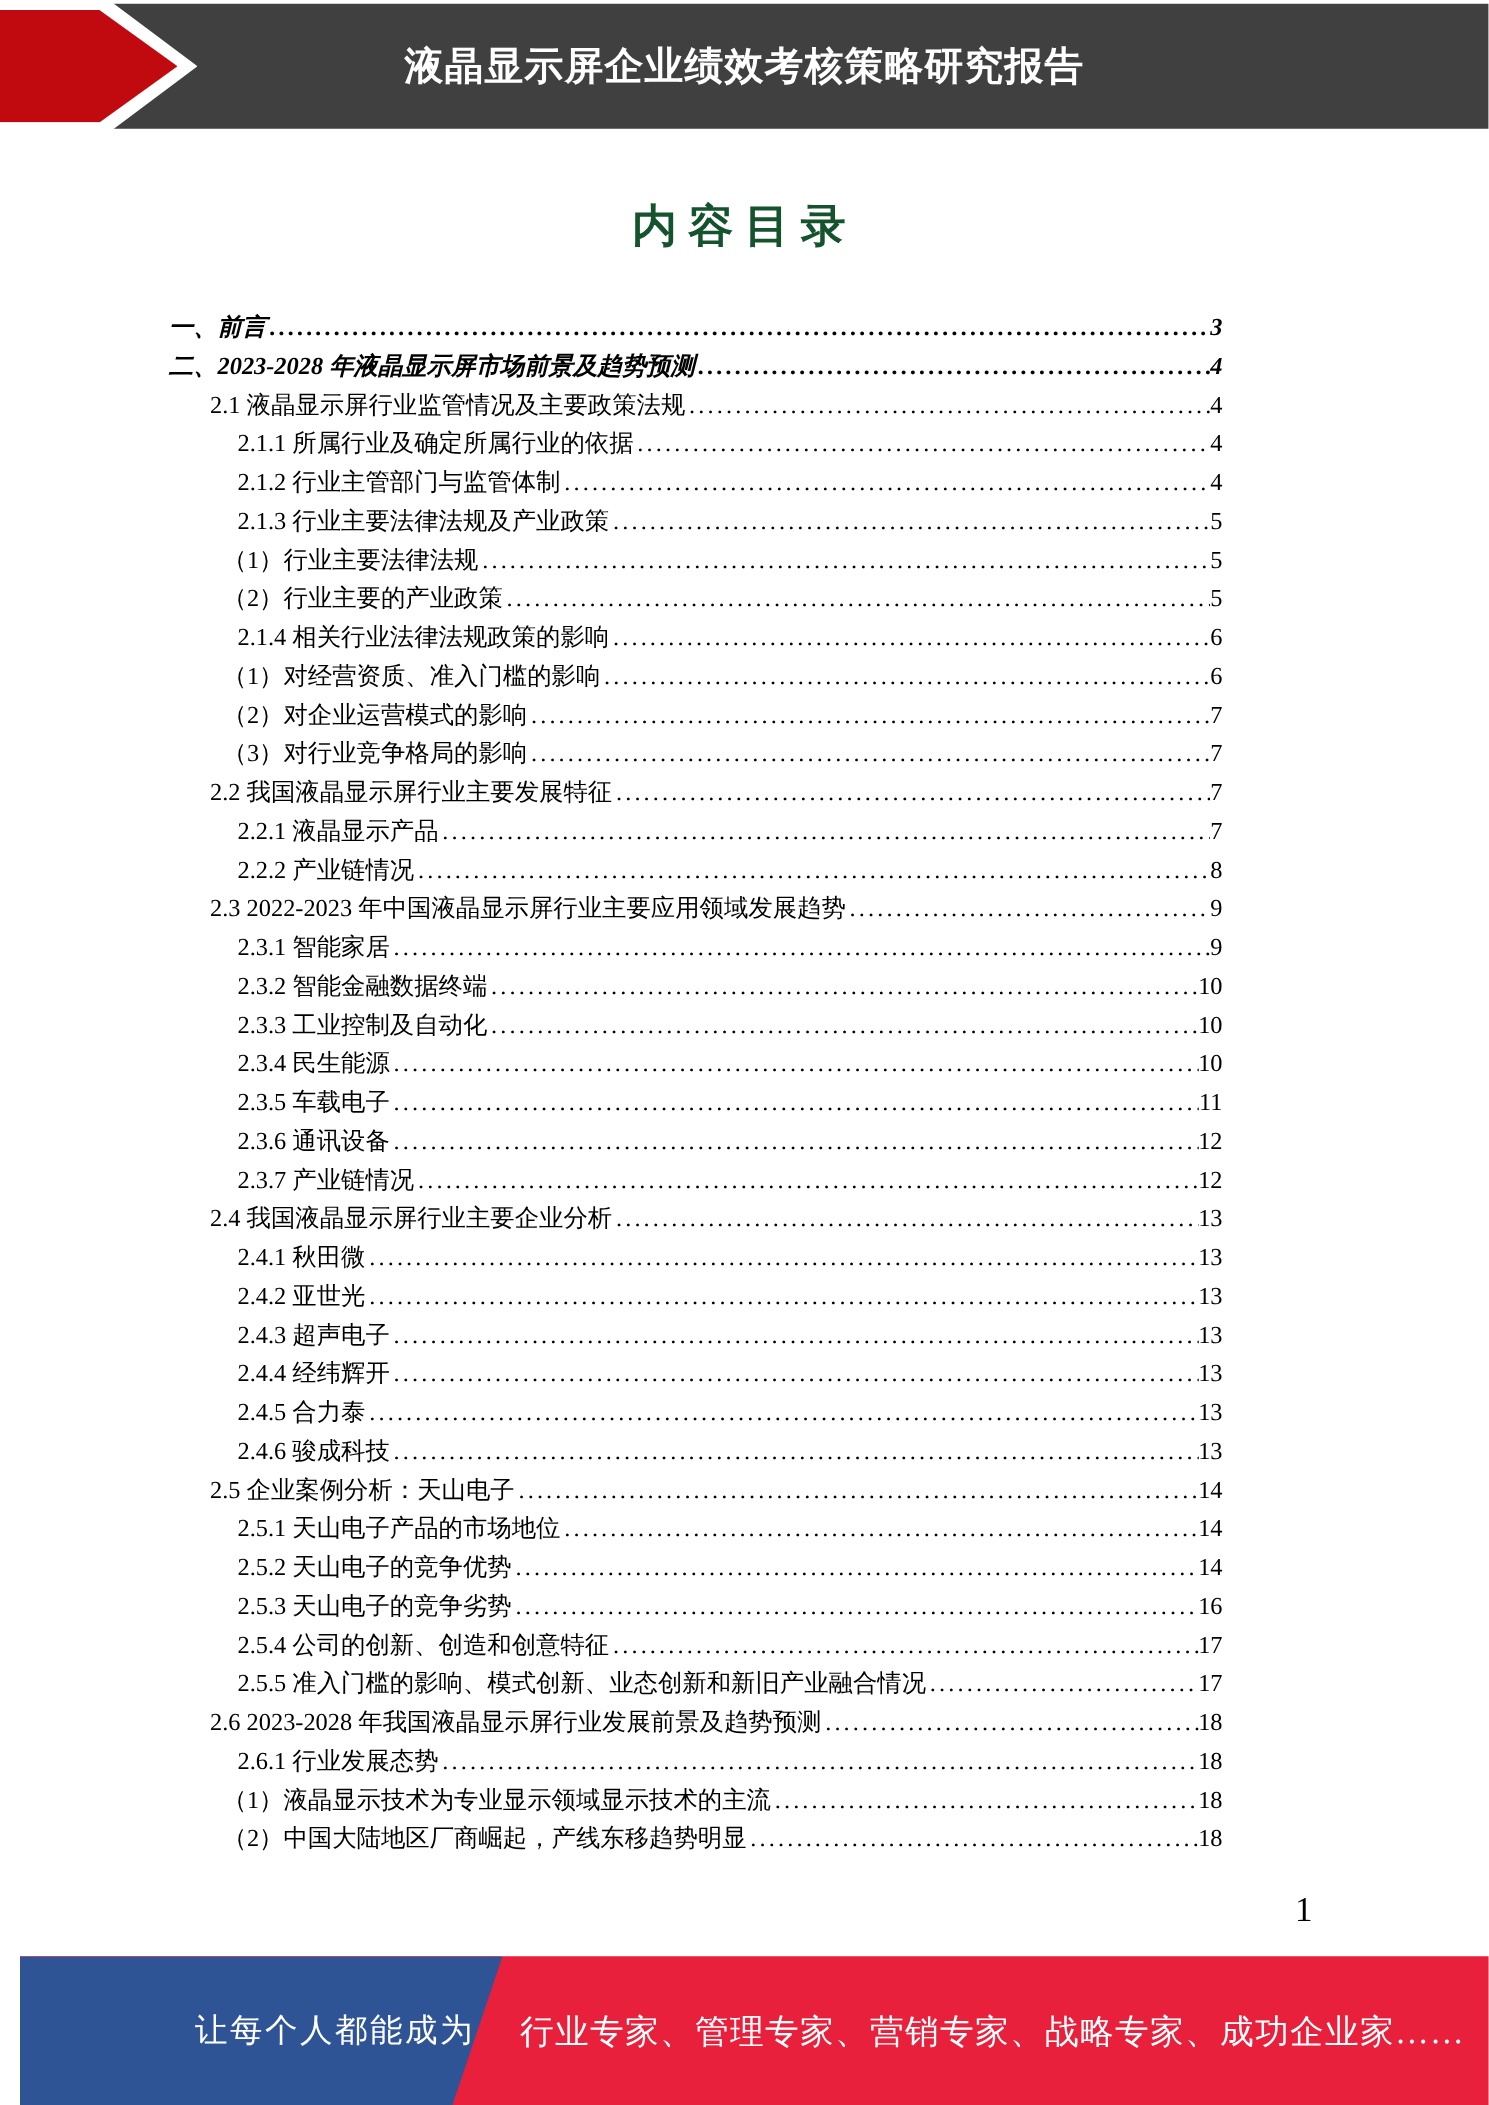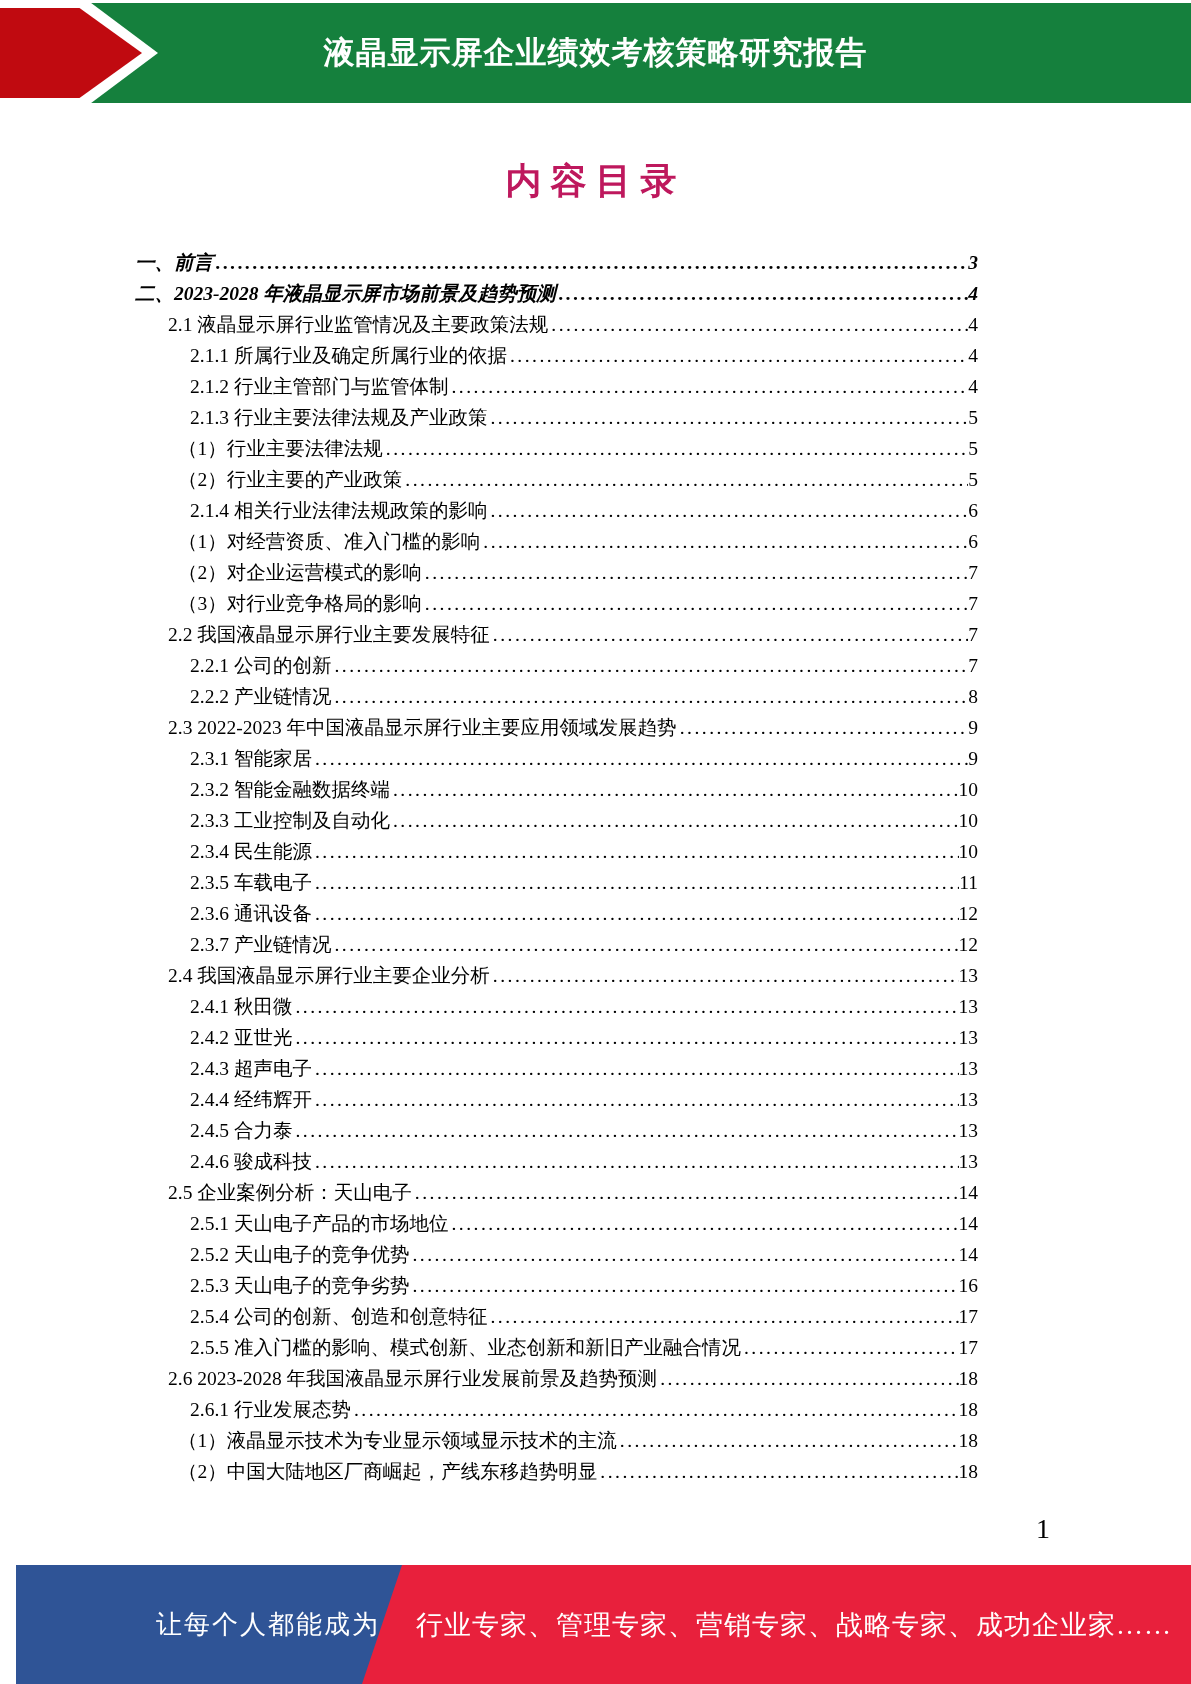--- a/index.html
+++ b/index.html
@@ -3,38 +3,38 @@
 <meta charset="utf-8">
 <style>
   html,body { margin:0; padding:0; background:#ffffff; }
   .page {
     position:relative; width:1191px; height:1684px; margin:0 auto;
     background:#ffffff; overflow:hidden;
     font-family:"Liberation Serif","DejaVu Serif",serif; color:#000;
   }
 
   
-  .banner { position:absolute; top:3px; left:0; width:1191px; height:100px; background:#15803d; }
+  .banner { position:absolute; top:3px; left:0; width:1191px; height:100px; background:#404040; }
   .banner-title {
     margin:0; height:100%; display:flex; align-items:center; justify-content:center;
     color:#ffffff; font-size:31px; font-weight:bold; letter-spacing:1px;
     font-family:"Liberation Sans","DejaVu Sans",sans-serif;
   }
   .arrow-white {
     position:absolute; top:-2px; left:0; width:158px; height:104px; background:#ffffff;
     clip-path:polygon(0 0, 56% 0, 100% 50%, 56% 100%, 0 100%);
   }
   .arrow-red {
     position:absolute; top:5px; left:0; width:142px; height:90px; background:#C00A10;
     clip-path:polygon(0 0, 56% 0, 100% 50%, 56% 100%, 0 100%);
   }
 
   
   .toc-heading {
-    margin:155px 0 0 0; text-align:center; color:#be185d;
+    margin:155px 0 0 0; text-align:center; color:#14532d;
     font-size:36px; font-weight:bold; letter-spacing:9px; line-height:52px;
   }
 
   
   .toc { margin:40px 213px 0 135px; font-size:19.5px; }
   .toc-row { display:flex; align-items:baseline; height:31px; line-height:31px; }
   .toc-row.bold { font-weight:bold; }
   .indent-l1 { padding-left:0;font-style:italic; }
   .indent-l2 { padding-left:33px; }
   .indent-l3 { padding-left:55px; }
@@ -140,21 +140,21 @@
         <span class="toc-label">（3）对行业竞争格局的影响</span>
         <span class="toc-dots"></span>
         <span class="toc-page">7</span>
       </div>
       <div class="toc-row indent-l2">
         <span class="toc-label">2.2 我国液晶显示屏行业主要发展特征</span>
         <span class="toc-dots"></span>
         <span class="toc-page">7</span>
       </div>
       <div class="toc-row indent-l3">
-        <span class="toc-label">2.2.1 公司的创新</span>
+        <span class="toc-label">2.2.1 液晶显示产品</span>
         <span class="toc-dots"></span>
         <span class="toc-page">7</span>
       </div>
       <div class="toc-row indent-l3">
         <span class="toc-label">2.2.2 产业链情况</span>
         <span class="toc-dots"></span>
         <span class="toc-page">8</span>
       </div>
       <div class="toc-row indent-l2">
         <span class="toc-label">2.3 2022-2023 年中国液晶显示屏行业主要应用领域发展趋势</span>

